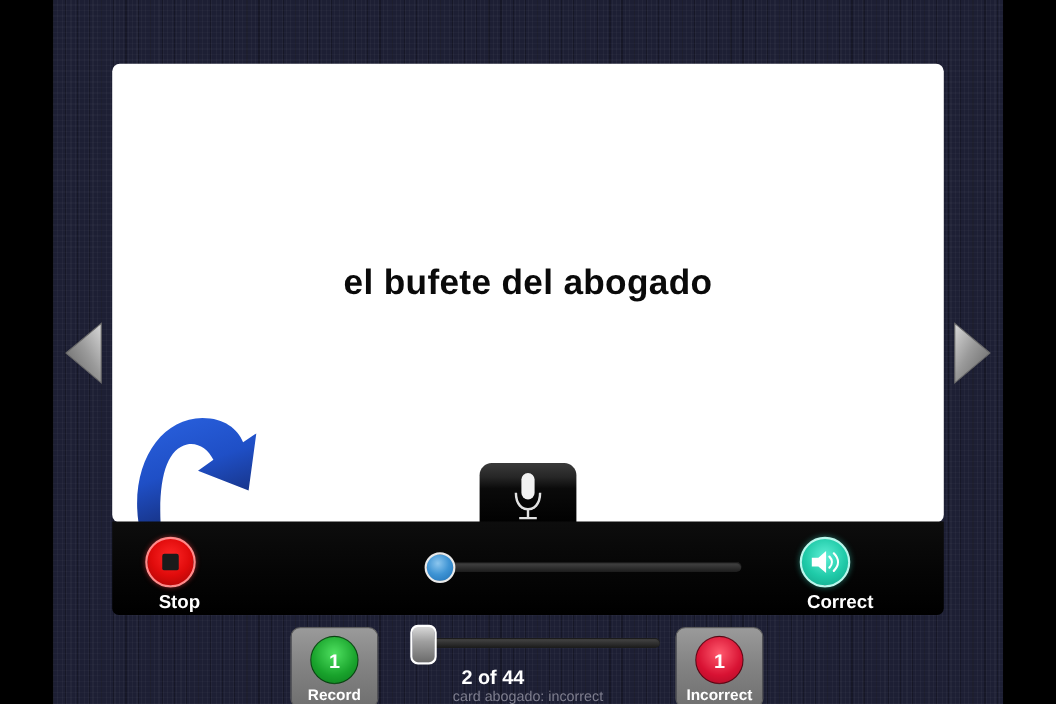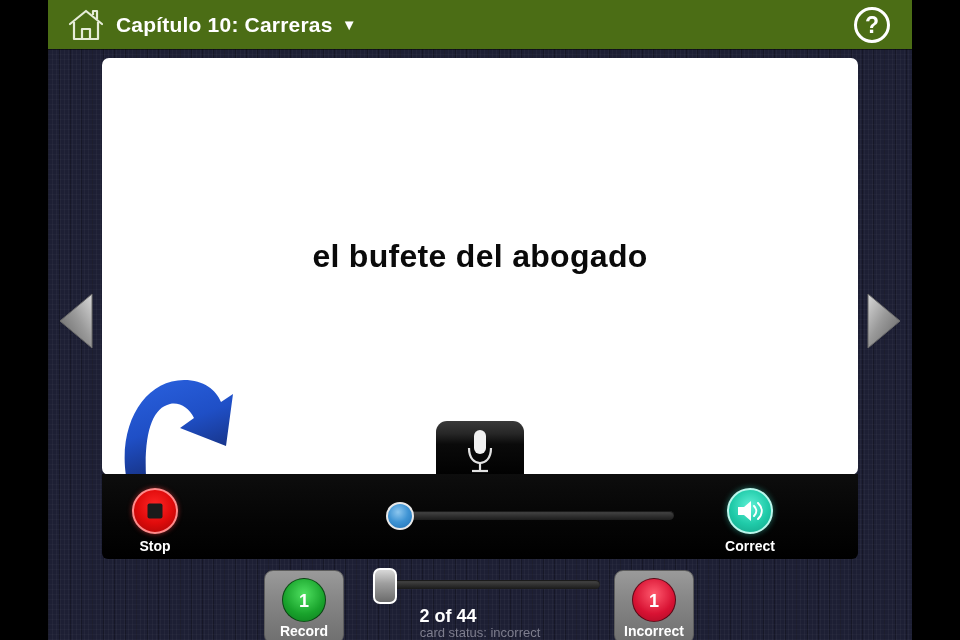--- a/index.html
+++ b/index.html
@@ -179,23 +179,24 @@
     width: 46px;
     height: 46px;
     border-radius: 50%;
     margin: 0 auto;
     position: relative;
     box-sizing: border-box;
   }
   .tbtn .lbl {
     margin-top: 4px;
     color: #fff;
-    font-size: 14px;
+    font-size: 17px;
     font-weight: bold;
     white-space: nowrap;
+    text-align: right;
   }
 
   .disc-stop {
     background: radial-gradient(circle at 50% 38%, #ff2727 0%, #e00b0b 52%, #a30505 100%);
     border: 2px solid #ff8a8a;
     box-shadow: 0 0 5px rgba(255,60,60,0.55);
   }
   .disc-stop::after {
     content: "";
     position: absolute;
@@ -368,34 +369,20 @@
   .lb-left { left: 0; }
   .lb-right { left: 912px; }
 </style>
 </head>
 <body>
 
 <div id="app">
 
   <div class="stage">
 
-    <div class="topbar">
-      <div class="home-icon">
-        <svg viewBox="0 0 44 38" width="44" height="38" aria-hidden="true">
-          <path d="M6 18 L22 5 L38 18" fill="none" stroke="#e6ecd8" stroke-width="2.2" stroke-linejoin="round" stroke-linecap="round"></path>
-          <path d="M10 16 L10 33 L34 33 L34 16" fill="none" stroke="#e6ecd8" stroke-width="2.2" stroke-linejoin="round"></path>
-          <path d="M18 33 L18 23 L26 23 L26 33" fill="none" stroke="#e6ecd8" stroke-width="2.2" stroke-linejoin="round"></path>
-          <path d="M29 9 L29 5 L33 5 L33 13" fill="none" stroke="#e6ecd8" stroke-width="2.2" stroke-linejoin="round"></path>
-        </svg>
-      </div>
-      <div class="title">
-        <span>Capítulo 10: Carreras</span><span class="title-caret">▼</span>
-      </div>
-      <div class="help-btn">?</div>
-    </div>
 
     <div class="card">
       <div class="card-text">el bufete del abogado</div>
     </div>
 
     <div class="annot-arrow">
       <svg viewBox="0 0 116 106" width="116" height="106" aria-hidden="true">
         <defs>
           <linearGradient id="arrGrad" x1="0" y1="0" x2="0.4" y2="1">
             <stop offset="0%" stop-color="#2a62e0"></stop>
@@ -478,20 +465,20 @@
       <div class="prog-track"></div>
       <div class="prog-thumb"></div>
     </div>
 
     <div class="scorebtn btn-incorrect">
       <div class="num num-incorrect">1</div>
       <div class="lbl">Incorrect</div>
     </div>
 
     <div class="counter">2 of 44</div>
-    <div class="cardstatus">card status: incorrect</div>
+    <div class="cardstatus">card abogado: incorrect</div>
 
   </div>
 
   <div class="letterbox lb-left"></div>
   <div class="letterbox lb-right"></div>
 
 </div>
 
 </body></html>

